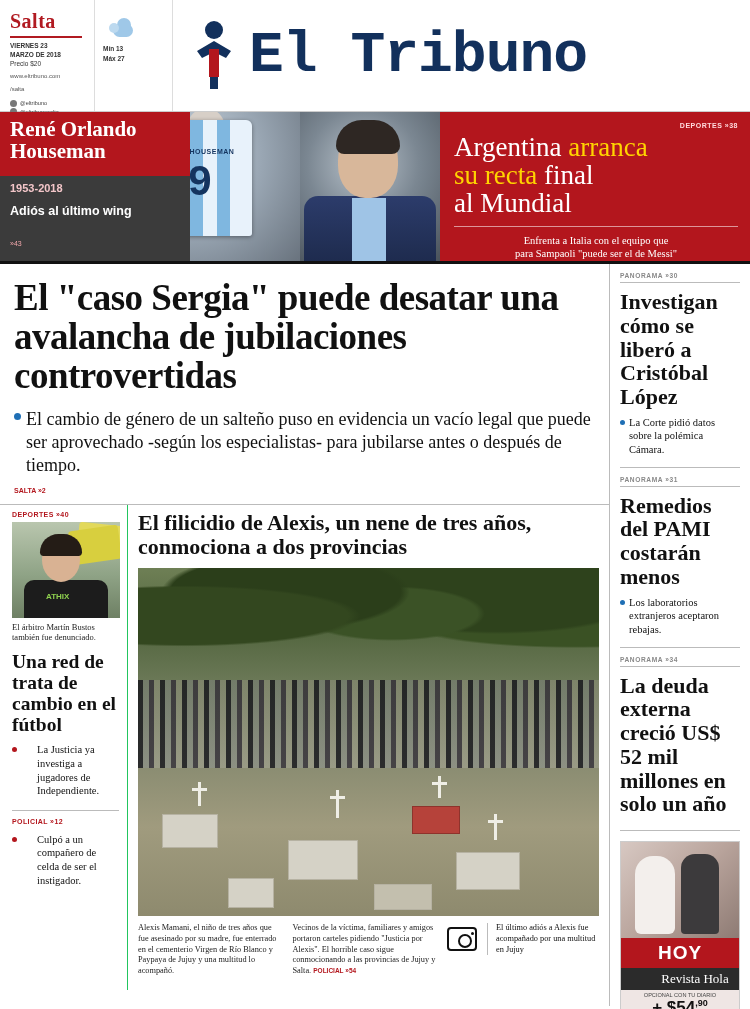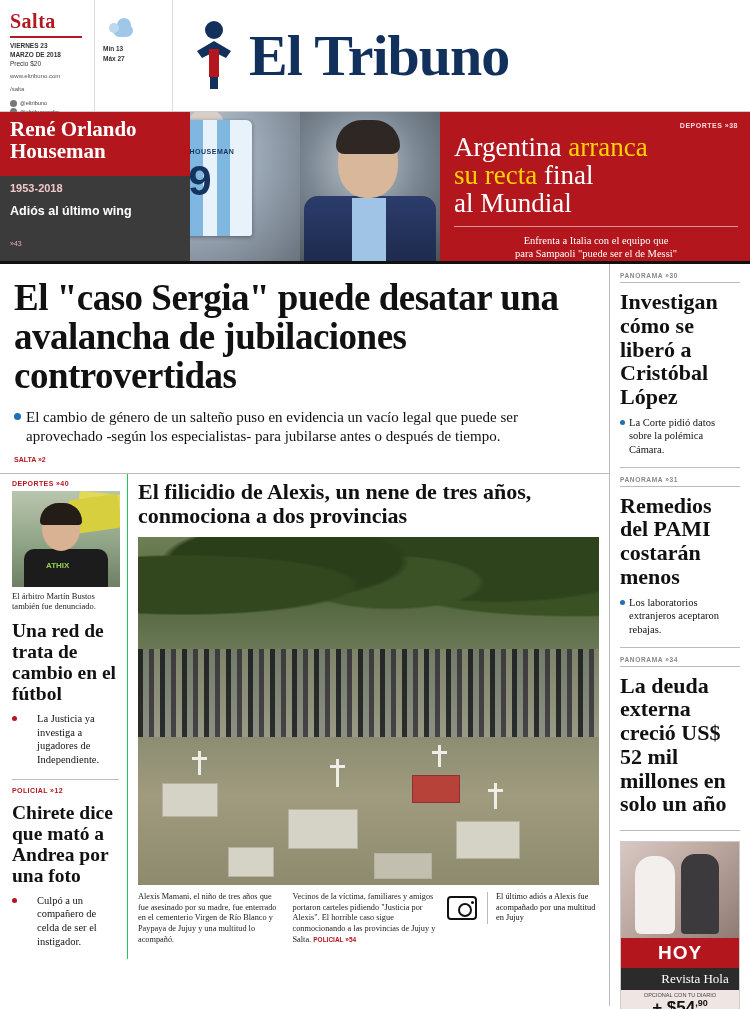--- a/index.html
+++ b/index.html
@@ -26,21 +26,21 @@
 
   .mh-weather { width: 78px; padding: 14px 4px 0 8px; border-right: 1px solid #ddd; text-align: left; }
   .cloud-ico { width: 34px; height: 22px; position: relative; margin: 2px 0 6px 4px; }
   .cloud-ico .c1 { position: absolute; width: 20px; height: 13px; background: #9fc8e8; border-radius: 10px; left: 6px; top: 8px; }
   .cloud-ico .c2 { position: absolute; width: 14px; height: 14px; background: #9fc8e8; border-radius: 50%; left: 10px; top: 2px; }
   .cloud-ico .c3 { position: absolute; width: 10px; height: 10px; background: #bcd9ef; border-radius: 50%; left: 2px; top: 7px; }
   .wx-line { font-family: "Liberation Sans", sans-serif; font-size: 6.5px; font-weight: bold; color: #333; line-height: 1.5; }
 
   .mh-logo { flex: 1; display: flex; align-items: center; padding-left: 12px; }
   .logo-mark { width: 58px; height: 74px; position: relative; flex: 0 0 auto; margin-right: 6px; }
-  .logo-title { font-family: Liberation Serif, serif; font-size: 58px; font-weight: bold; letter-spacing: -1px; color: #12305c; line-height: 1; }
+  .logo-title { font-family: Liberation Mono, monospace; font-size: 58px; font-weight: bold; letter-spacing: -1px; color: #12305c; line-height: 1; }
 
   
   .strip { display: flex; height: 152px; border-bottom: 3px solid #111; }
   .obit { width: 300px; position: relative; background: #d9d9d9; overflow: hidden; }
   .obit .photo { position: absolute; inset: 0; background:
       radial-gradient(circle at 62% 30%, #cfd9e2 0%, #9aa7b4 35%, #6c7681 70%, #4d555e 100%); }
   .obit .jersey { position: absolute; left: 148px; top: 8px; width: 104px; height: 116px;
       background: linear-gradient(90deg,#e8f2fb 0 12%, #7fb7e0 12% 25%, #e8f2fb 25% 40%, #7fb7e0 40% 53%, #e8f2fb 53% 66%, #7fb7e0 66% 79%, #e8f2fb 79% 100%);
       border-radius: 6px 6px 3px 3px; box-shadow: 0 1px 4px rgba(0,0,0,.4); }
   .obit .jersey .nm { position: absolute; top: 28px; left: 0; right: 0; text-align: center; font-family: "Liberation Sans", sans-serif; font-size: 7px; font-weight: bold; color: #14345f; letter-spacing: .5px; }
@@ -70,21 +70,21 @@
   
   .body-grid { display: flex; height: 742px; }
   .col-main { width: 610px; border-right: 1px solid #bbb; }
   .col-right { flex: 1; padding: 8px 10px 0 10px; }
 
   
   .lead { padding: 14px 14px 8px 14px; border-bottom: 1px solid #bbb; }
   .lead h1 { font-family: "Liberation Serif", serif; font-size: 37px; font-weight: bold; line-height: 1.06; letter-spacing: -.5px; }
   .lead-bullet { display: flex; gap: 5px; margin-top: 12px; }
   .bdot { width: 7px; height: 7px; border-radius: 50%; background: #1f6fb5; flex: 0 0 auto; margin-top: 5px; }
-  .lead-bullet p { font-family: "Liberation Serif", serif; font-size: 15px; line-height: 1.3; }
+  .lead-bullet p { font-family: "Liberation Serif", serif; font-size: 18px; line-height: 1.3; }
   .lead-page { font-family: "Liberation Sans", sans-serif; font-size: 7px; font-weight: bold; color: #b3161d; margin: 9px 0 2px 0; }
 
   .lower { display: flex; height: 485px; }
   .col-far-left { width: 128px; border-right: 1px solid #22c55e; padding: 6px 8px 0 12px; }
   .col-center { flex: 1; padding: 6px 10px 0 10px; }
 
   .kicker-red { font-family: "Liberation Sans", sans-serif; font-size: 7px; font-weight: bold; color: #b3161d; letter-spacing: .4px; }
   .ref-photo { width: 108px; height: 96px; margin-top: 4px; position: relative; overflow: hidden; background: #7e8d7a; }
   .ref-photo .bg { position: absolute; inset: 0; background: linear-gradient(180deg,#b9c6ae 0%, #8fa386 55%, #6e8064 100%); }
   .ref-photo .bill { position: absolute; left: 58px; top: 6px; width: 50px; height: 34px; background: #d8cf3e; transform: rotate(-8deg); border-radius: 3px; }
@@ -269,21 +269,20 @@
             <div class="logo">ATHIX</div>
           </div>
           <div class="ref-cap">El árbitro Martín Bustos también fue denunciado.</div>
           <h2>Una red de trata de cambio en el fútbol</h2>
           <div class="mini-bullet">
             <span class="bdot"></span>
             <p>La Justicia ya investiga a jugadores de Independiente.</p>
           </div>
           <div class="hr-thin"></div>
           <div class="kicker-red">POLICIAL »12</div>
-          <h2>Chirete dice que mató a Andrea por una foto</h2>
           <div class="mini-bullet">
             <span class="bdot"></span>
             <p>Culpó a un compañero de celda de ser el instigador.</p>
           </div>
         </div>
 
         <div class="col-center">
           <h2>
             <span class="b">El filicidio de Alexis,</span><span> un nene de tres años, conmociona a dos provincias</span>
           </h2>

